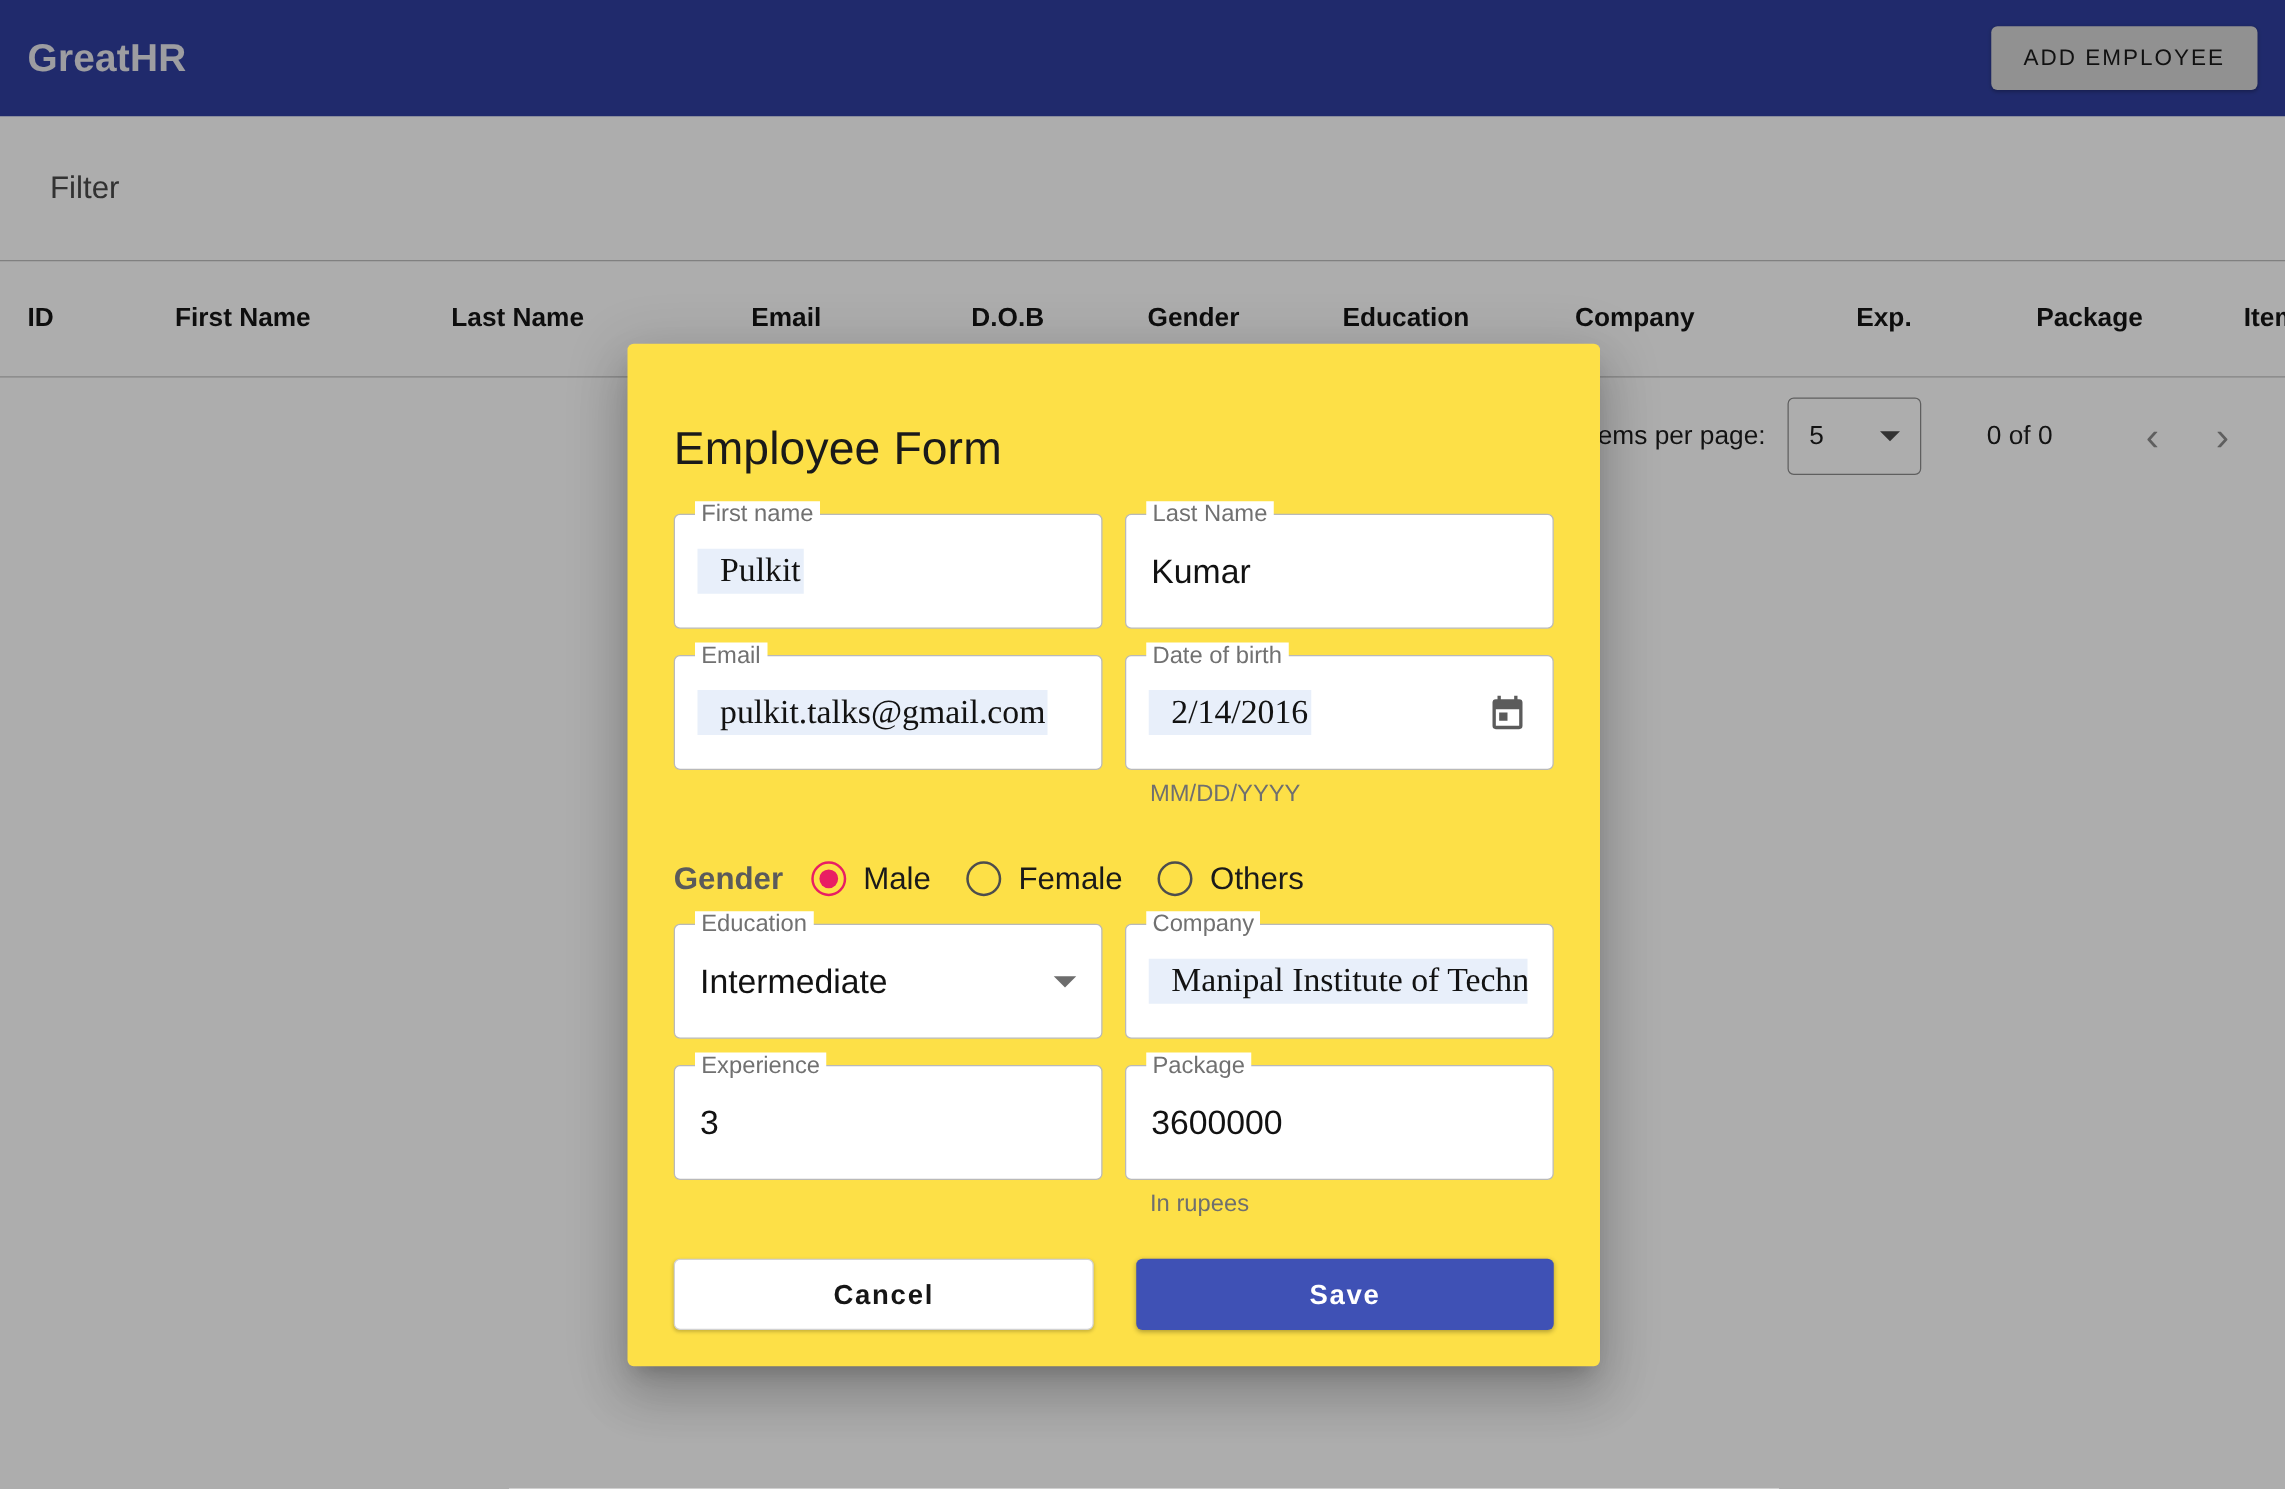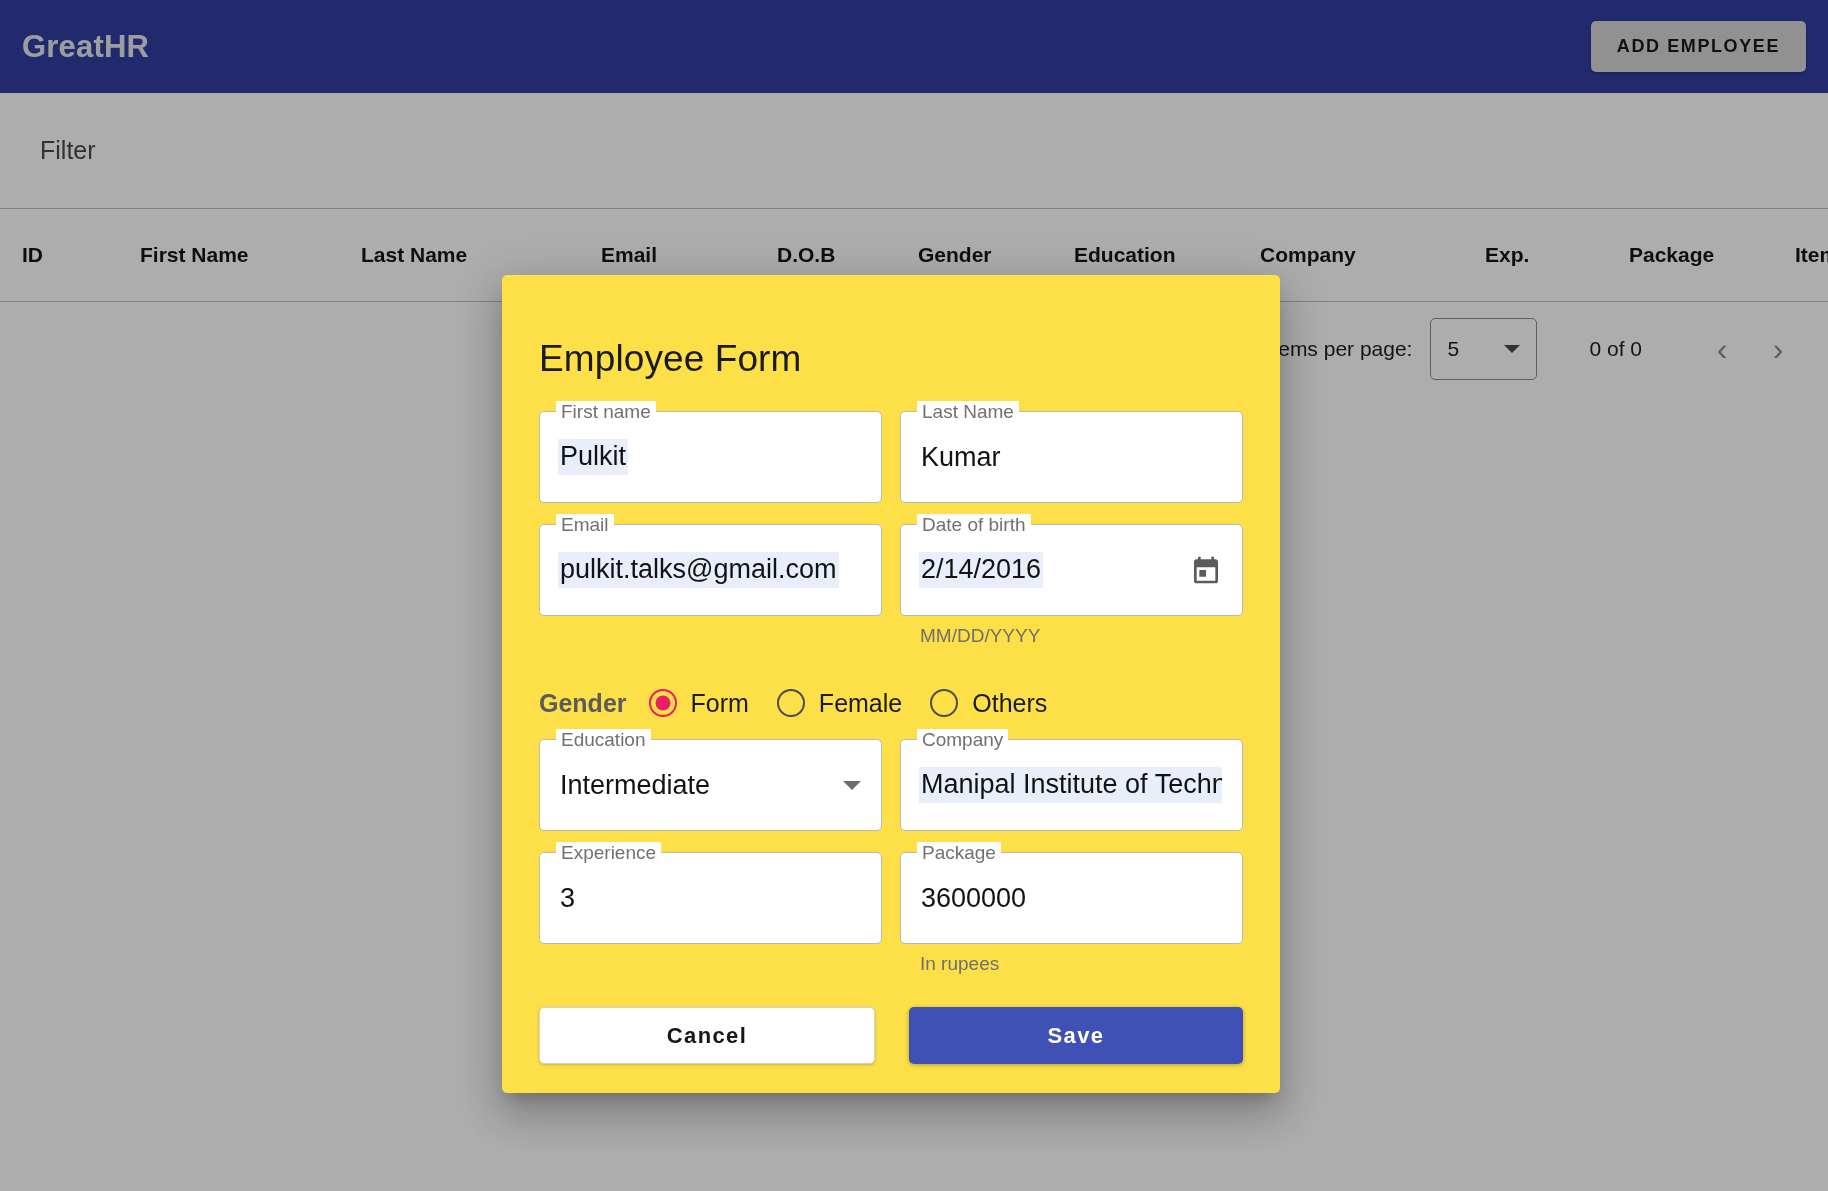--- a/index.html
+++ b/index.html
@@ -37,21 +37,21 @@
     font-weight: bold;
     color: #e8e8ee;
     letter-spacing: 0.2px;
   }
   .add-employee-btn {
     background: #d6d6d6;
     color: #1a1a1a;
     border: none;
     border-radius: 5px;
     font-size: 18px;
-    font-weight: bold;
+    font-weight: normal;
     letter-spacing: 1.6px;
     padding: 15px 26px;
     font-family: "Liberation Sans", sans-serif;
     cursor: pointer;
     box-shadow: 0 1px 3px rgba(0,0,0,0.25);
   }
 
   
   .page-body {
     position: absolute;
@@ -219,22 +219,23 @@
     white-space: nowrap;
   }
   .field-value {
     font-size: 27px;
     color: #121212;
     white-space: nowrap;
     overflow: hidden;
   }
   .field-value.highlight {
     background: #e8effa;
-    padding: 2px 2px 3px 2px;
+    padding: 2px 2px 3px 18px;
     margin-left: -2px;
+    font-family: Liberation Serif, serif;
   }
   .field-hint {
     font-size: 19px;
     color: #6f6f6f;
     padding: 9px 0 0 20px;
   }
   .row-spacer { height: 21px; }
 
   .cal-icon {
     margin-left: auto;
@@ -419,21 +420,21 @@
           </div>
           <div class="field-hint">MM/DD/YYYY</div>
         </div>
       </div>
 
       <div class="gender-row">
         <span class="gender-label">Gender</span>
 
         <label class="radio-item">
           <span class="radio-circle checked"></span>
-          <span class="radio-text">Form</span>
+          <span class="radio-text">Male</span>
         </label>
 
         <label class="radio-item">
           <span class="radio-circle"></span>
           <span class="radio-text">Female</span>
         </label>
 
         <label class="radio-item">
           <span class="radio-circle"></span>
           <span class="radio-text">Others</span>

